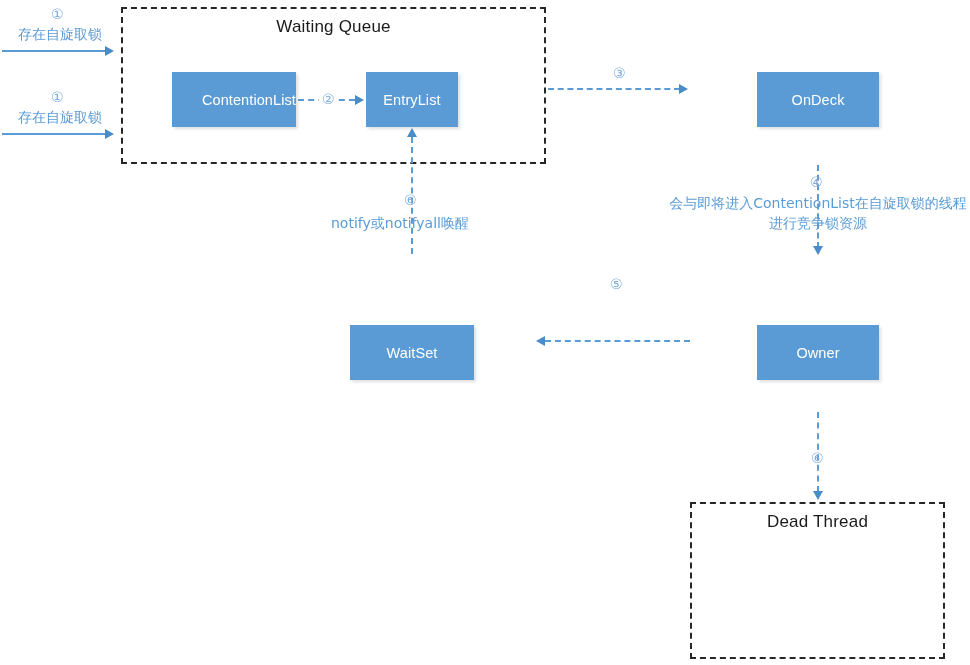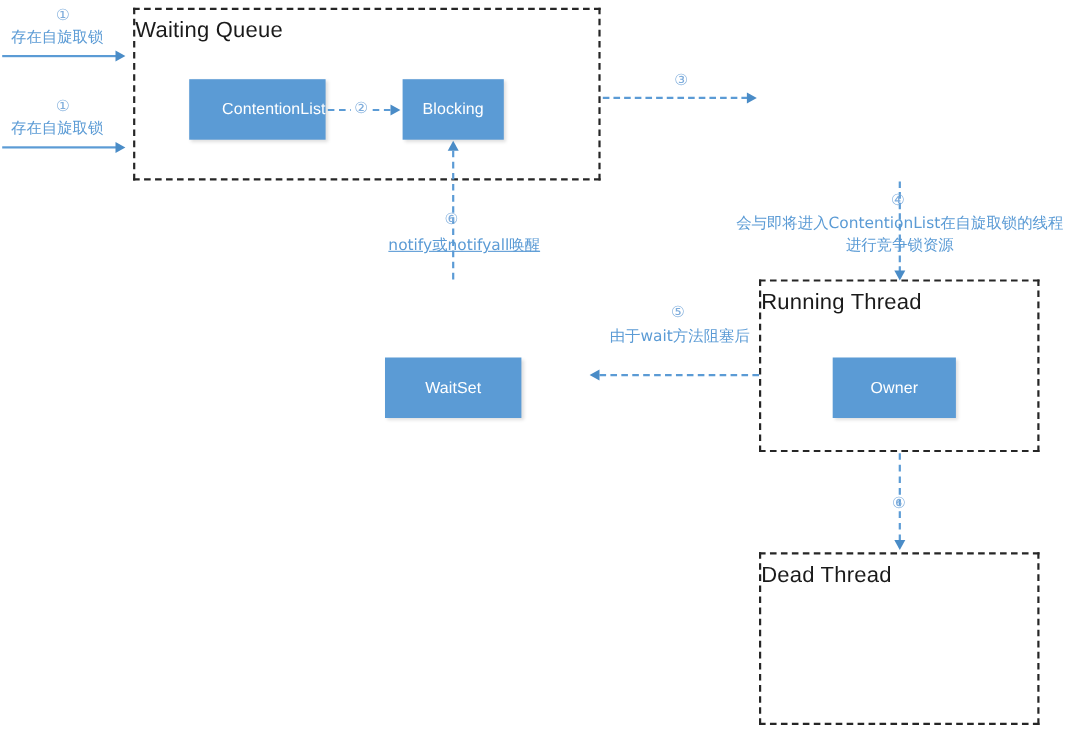--- a/index.html
+++ b/index.html
@@ -21,22 +21,22 @@
     position: absolute;
     border: 2px dashed #262626;
     box-sizing: border-box;
     background: transparent;
   }
   .group-title {
     position: absolute;
     top: 8px;
     left: 0;
     width: 100%;
-    text-align: left;
-    font-size: 20px;
+    text-align: center;
+    font-size: 17px;
     color: #1a1a1a;
     letter-spacing: .2px;
     white-space: nowrap;
   }
 
   
   .node {
     position: absolute;
     background: #5B9BD5;
     box-sizing: border-box;
@@ -91,21 +91,21 @@
     border-top: 9px solid #4A8CC7;
   }
 
   
   .anno {
     position: absolute;
     color: #5B9BD5;
     font-size: 14.5px;
     line-height: 20px;
     white-space: nowrap;
-    text-align: left;
+    text-align: center;
   }
   .anno.cn {
     font-family: "DejaVu Sans", "Liberation Sans", sans-serif;
     font-size: 14px;
   }
   .step-num {
     position: absolute;
     color: #7FADDC;
     font-size: 14px;
     line-height: 14px;
@@ -122,42 +122,42 @@
 <body>
 
 <div id="canvas">
 
   <div class="group" style="left:121px; top:7px; width:425px; height:157px;">
     <div class="group-title">Waiting Queue</div>
   </div>
 
 
 
-  <div class="group" style="left:690px; top:254px; width:255px; height:157px;">
-    <div class="group-title">Running Thread</div>
-  </div>
 
   <div class="group" style="left:690px; top:502px; width:255px; height:157px;text-decoration:underline;">
     <div class="group-title">Dead Thread</div>
   </div>
 
   <div class="node" style="left:172px; top:72px; width:124px; height:55px;justify-content:flex-end;">
     <span>ContentionList</span>
   </div>
 
   <div class="node" style="left:366px; top:72px; width:92px; height:55px;">
-    <span>Blocking</span>
+    <span>EntryList</span>
   </div>
 
+  <div class="node" style="left:757px; top:72px; width:122px; height:55px;">
+    <span>OnDeck</span>
+  </div>
 
   <div class="node" style="left:350px; top:325px; width:124px; height:55px;justify-content:center;">
     <span>WaitSet</span>
   </div>
 
-  <div class="node" style="left:757px; top:325px; width:112px; height:55px;">
+  <div class="node" style="left:757px; top:325px; width:122px; height:55px;">
     <span>Owner</span>
   </div>
 
 
   <div class="step-num" style="left:51px; top:7px;">①</div>
   <div class="anno cn" style="left:10px; top:24px; width:100px;">存在自旋取锁</div>
   <div class="hline-solid" style="left:2px; top:50px; width:104px;"></div>
   <div class="arrow arrow-right" style="left:105px; top:45.5px;"></div>
 
   <div class="step-num" style="left:51px; top:90px;">①</div>
@@ -174,25 +174,24 @@
   <div class="arrow arrow-right" style="left:679px; top:83.5px;"></div>
 
   <div class="vline-dash" style="left:817px; top:165px; height:83px;"></div>
   <div class="step-num" style="left:810px; top:175px;">④</div>
   <div class="anno cn" style="left:637px; top:193px; width:362px; text-align:center;">会与即将进入ContentionList在自旋取锁的线程</div>
   <div class="anno cn" style="left:637px; top:213px; width:362px; text-align:center;">进行竞争锁资源</div>
   <div class="arrow arrow-down" style="left:812.5px; top:246px;"></div>
 
   <div class="hline-dash" style="left:545px; top:340px; width:145px;"></div>
   <div class="step-num" style="left:610px; top:277px;">⑤</div>
-  <div class="anno cn" style="left:538px; top:296px; width:160px; text-align:center;">由于wait方法阻塞后</div>
   <div class="arrow arrow-left" style="left:536px; top:335.5px;"></div>
 
   <div class="vline-dash" style="left:411px; top:137px; height:117px;"></div>
   <div class="step-num" style="left:404px; top:193px;">⑥</div>
-  <div class="anno cn" style="left:331px; top:213px; width:160px; text-align:right;text-decoration:underline;">notify或notifyall唤醒</div>
+  <div class="anno cn" style="left:331px; top:213px; width:160px; text-align:left;">notify或notifyall唤醒</div>
   <div class="arrow arrow-up" style="left:406.5px; top:128px;"></div>
 
   <div class="vline-dash" style="left:817px; top:412px; height:80px;"></div>
   <div class="step-num" style="left:811px; top:451px;">⑥</div>
   <div class="arrow arrow-down" style="left:812.5px; top:491px;"></div>
 
 </div>
 
 </body></html>

